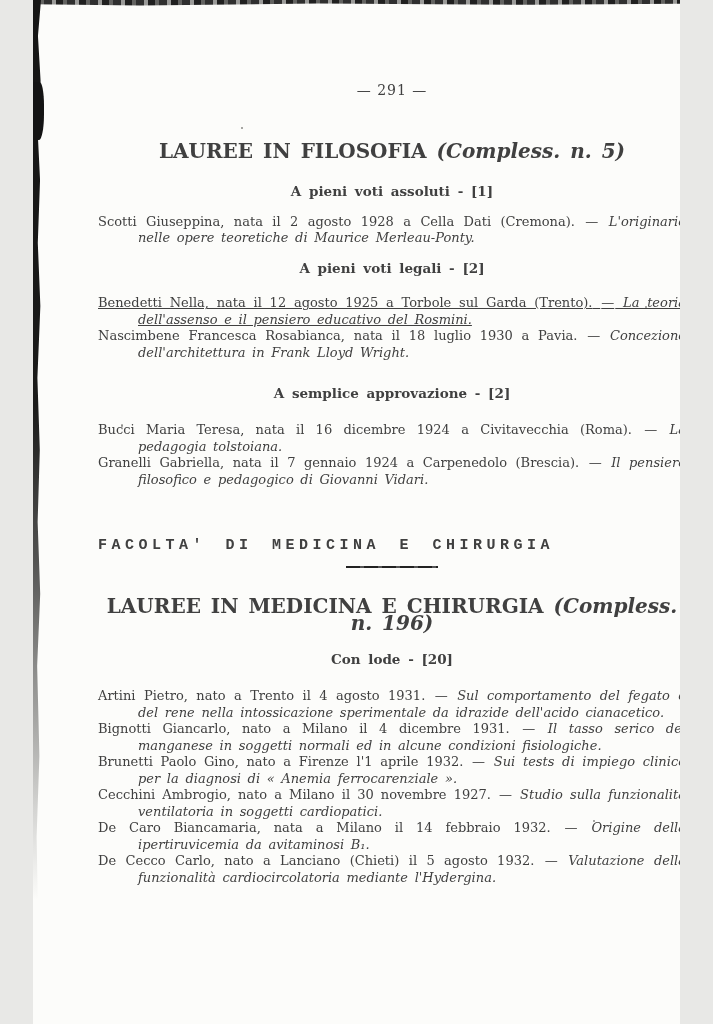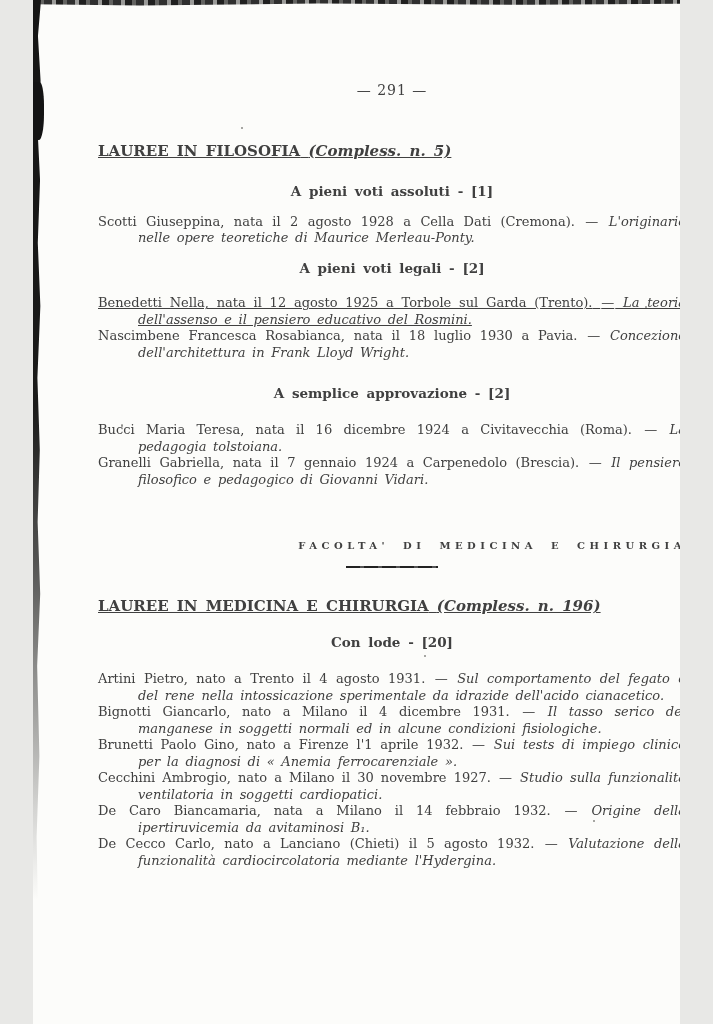--- a/index.html
+++ b/index.html
@@ -36,22 +36,22 @@
   .speck { position:absolute; background:#8a8a86; border-radius:50%; }
 
   
   .content { position:absolute; left:65px; top:0; width:588px; }
 
   .page-number {
     margin:82px 0 0 0; text-align:center;
     font-size:14px; line-height:17px; letter-spacing:1px;
   }
   .section-heading {
-    margin:44px 0 0 0; text-align:left; font-weight:700;
-    font-size:15px; line-height:17px; word-spacing:3px;text-decoration:underline;
+    margin:44px 0 0 0; text-align:center; font-weight:700;
+    font-size:20px; line-height:17px; word-spacing:3px;
   }
   .section-heading .note { font-style:italic; }
   .group-label {
     text-align:center; font-weight:700;
     font-size:13.5px; line-height:17px; word-spacing:3px;
   }
   .entry {
     margin:0; font-size:13px; line-height:16.5px;
     text-align:justify; word-spacing:2.5px;
     padding-left:40px; text-indent:-40px;
@@ -60,22 +60,22 @@
   .entry .dash { padding:0 1px; }
 
   .m-label1 { margin-top:23px; }
   .m-scotti { }
   .m-label2 { }
   .m-benedetti { margin-top:18px;text-decoration:underline; }
   .m-label3 { margin-top:24px; }
   .m-bucci { margin-top:20px; }
 
   .faculty-heading {
-    margin:48px 0 0 0; text-align:right; font-weight:700;
-    font-size:10px; line-height:20px; letter-spacing:4.5px; word-spacing:6px;
+    margin:48px 0 0 0; text-align:left; font-weight:700;
+    font-size:15px; line-height:20px; letter-spacing:4.5px; word-spacing:6px;font-family:Liberation Mono, monospace;
   }
   .faculty-rule {
     width:92px; height:2px; margin:10px auto 0;
     background:repeating-linear-gradient(90deg,#222 0 14px,#555 14px 18px);
   }
   .m-medheading { margin-top:30px; }
   .m-conlode { margin-top:19px; }
   .m-artini { margin-top:20px; }
 </style>
 </head>

